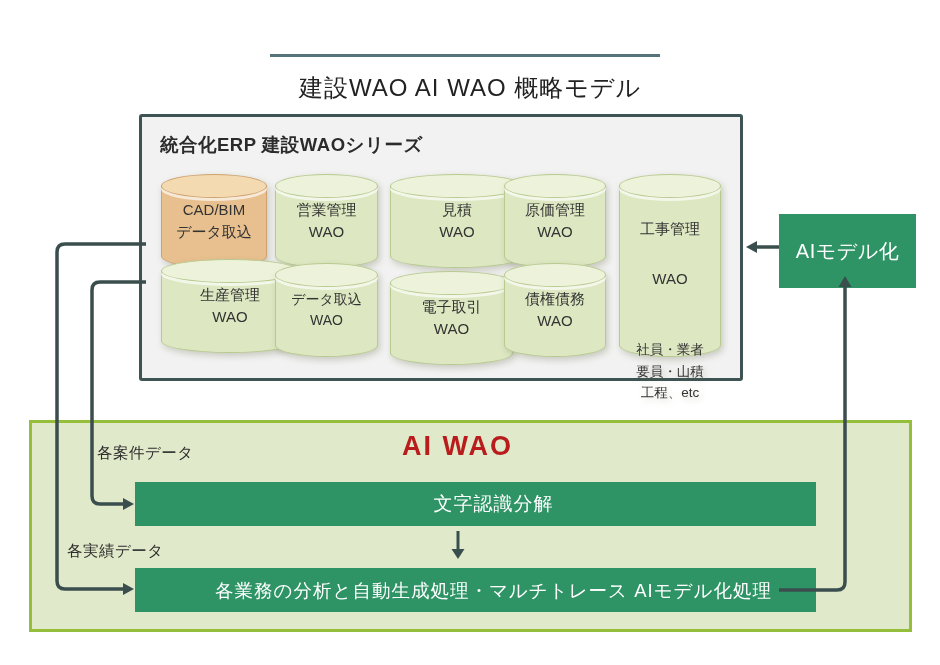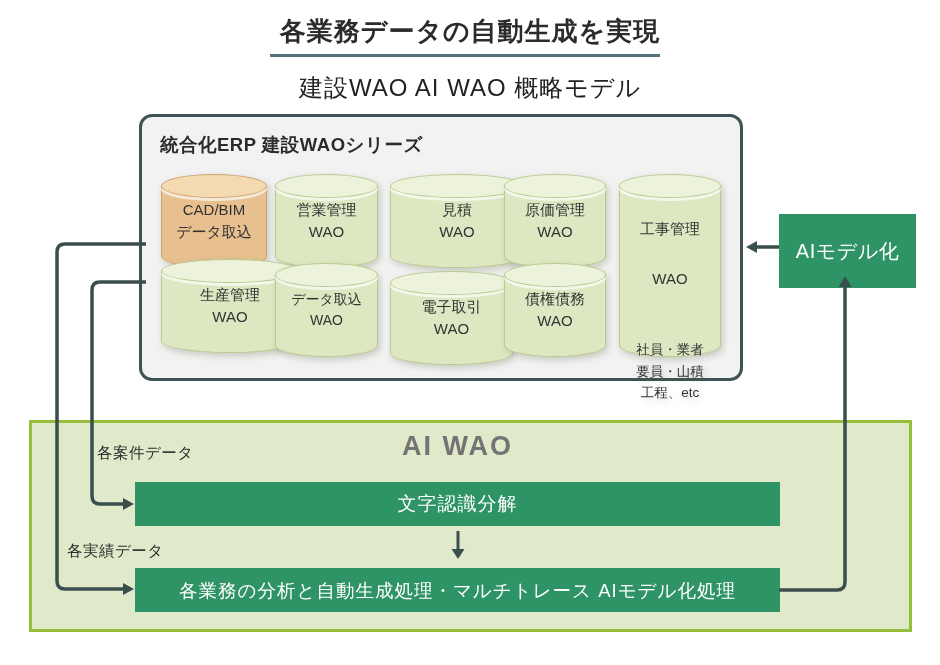--- a/index.html
+++ b/index.html
@@ -8,21 +8,21 @@
 
   
   .page-title{position:absolute;left:0;top:14px;width:940px;text-align:center;
     font-size:26px;font-weight:bold;color:#2b2b2b;letter-spacing:1px;}
   .title-underline{position:absolute;left:270px;top:54px;width:390px;height:3px;background:#567379;}
   .page-subtitle{position:absolute;left:0;top:72px;width:940px;text-align:center;
     font-size:24px;color:#222;letter-spacing:1px;}
 
   
   .erp-box{position:absolute;left:139px;top:114px;width:604px;height:267px;
-    background:#f1f2f1;border:3px solid #3e5353;border-radius:13px;box-sizing:border-box;}
+    background:#f1f2f1;border:3px solid #3e5353;border-radius:3px;box-sizing:border-box;}
   .erp-title{position:absolute;left:18px;top:15px;font-size:18.5px;font-weight:bold;color:#2b2b2b;letter-spacing:.5px;}
 
   
   .cyl{position:absolute;filter:drop-shadow(2px 3px 3px rgba(96,96,64,.28));}
   .cyl-top{position:absolute;left:0;right:0;top:0;height:24px;border-radius:50%;
     border:1.5px solid;z-index:3;box-shadow:0 3px 0 rgba(255,255,255,.65);box-sizing:border-box;}
   .cyl-mid{position:absolute;left:0;right:0;top:12px;bottom:12px;
     border-left:1.5px solid;border-right:1.5px solid;z-index:2;box-sizing:border-box;}
   .cyl-bot{position:absolute;left:0;right:0;bottom:0;height:24px;border-radius:50%;
     border:1.5px solid;z-index:1;box-sizing:border-box;}
@@ -39,38 +39,37 @@
 
   
   .ai-model-box{position:absolute;left:779px;top:214px;width:137px;height:74px;
     background:#2e9465;color:#fff;display:flex;align-items:center;justify-content:center;
     font-size:20px;letter-spacing:.5px;}
 
   
   .ai-wao-box{position:absolute;left:29px;top:420px;width:883px;height:212px;
     background:#e0e9c9;border:3px solid #95bf3a;box-sizing:border-box;}
   .ai-wao-title{position:absolute;left:135px;top:431px;width:645px;text-align:center;
-    font-size:27px;font-weight:bold;color:#737373;letter-spacing:2px;}
+    font-size:27px;font-weight:bold;color:#b91c1c;letter-spacing:2px;}
   .flow-bar{position:absolute;left:135px;width:645px;height:44px;background:#2e9465;
-    color:#fff;display:flex;align-items:center;justify-content:center;letter-spacing:1px;}
+    color:#fff;display:flex;align-items:center;justify-content:center;letter-spacing:1px;padding-left:36px;}
   .bar1{top:482px;font-size:19px;}
   .bar2{top:568px;font-size:18.5px;}
   .data-label{position:absolute;font-size:15.5px;color:#2c2c2c;letter-spacing:.5px;text-align:right;}
   .label-case{left:97px;top:443px;}
   .label-result{left:67px;top:541px;}
 
   
   .connectors{position:absolute;left:0;top:0;width:940px;height:665px;z-index:6;pointer-events:none;}
 </style>
 </head>
 <body>
 
 <div id="stage">
 
-  <div class="page-title">各業務データの自動生成を実現</div>
   <div class="title-underline"></div>
   <div class="page-subtitle">建設WAO AI WAO 概略モデル</div>
 
   <div class="erp-box">
     <div class="erp-title">統合化ERP 建設WAOシリーズ</div>
 
     <div class="cyl orange" style="left:19px;top:57px;width:106px;height:94px;">
       <div class="cyl-top"></div>
       <div class="cyl-mid"></div>
       <div class="cyl-bot"></div>

